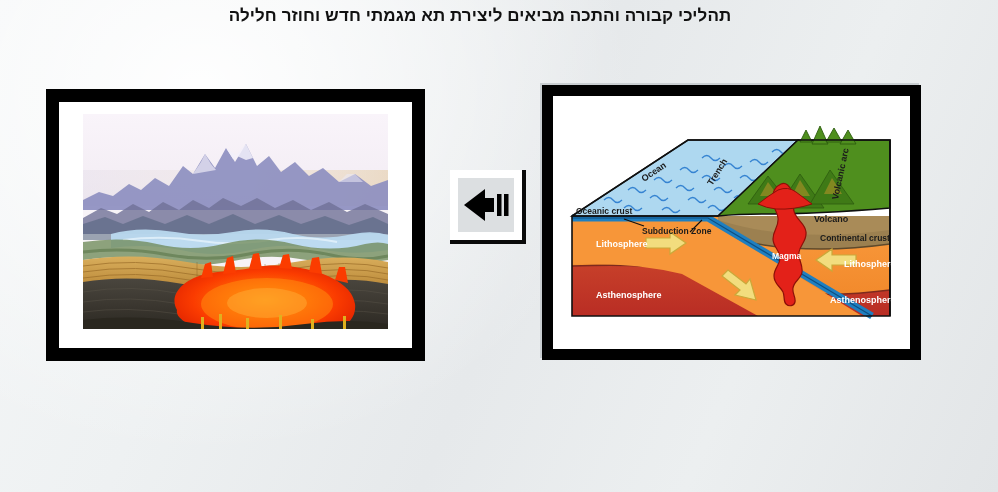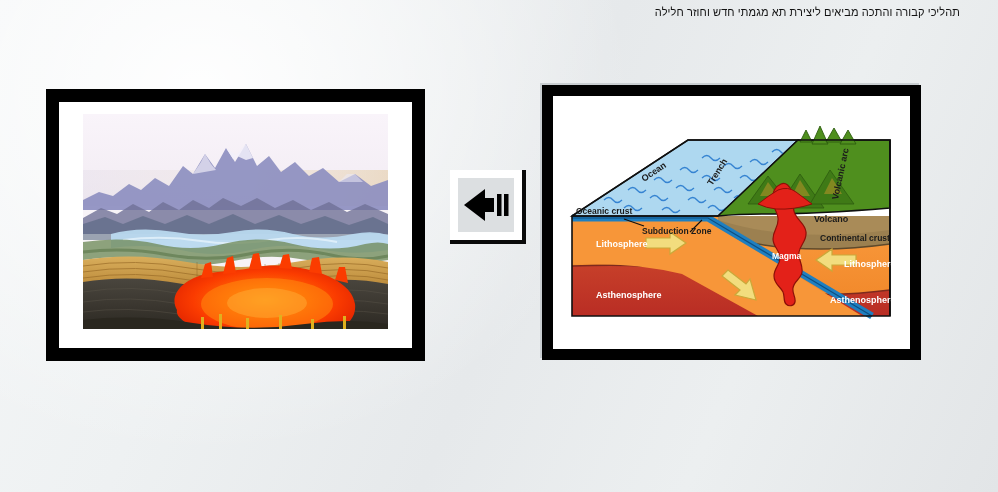--- a/index.html
+++ b/index.html
@@ -24,23 +24,24 @@
       radial-gradient(ellipse 70% 120% at 20% 18%, rgba(255,255,255,0.95) 0%, rgba(255,255,255,0) 62%),
       linear-gradient(113deg, #f4f6f7 0%, #eef1f2 26%, #e6e9eb 52%, #eceff0 74%, #e2e5e7 100%);
   }
 
   
   #title {
     position: absolute;
     top: 6px;
     left: 0;
     width: 998px;
+    text-align: center;
     direction: rtl;
-    font-size: 11px;
-    font-weight: normal;
+    font-size: 17px;
+    font-weight: bold;
     color: #111111;
     letter-spacing: 0.1px;
     padding-right: 38px;
     box-sizing: border-box;
     white-space: nowrap;
   }
 
   
   .frame {
     position: absolute;

